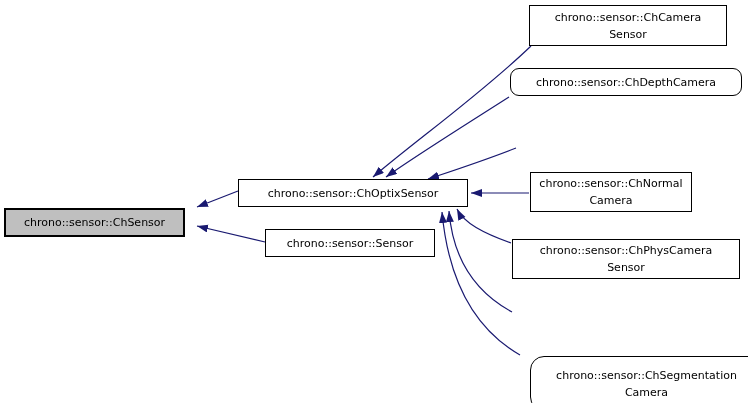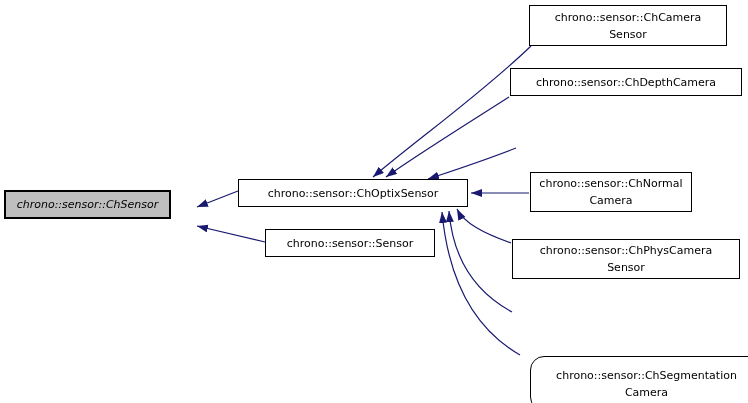--- a/index.html
+++ b/index.html
@@ -24,25 +24,25 @@
     justify-content:center;
     text-align:center;
     white-space:pre-line;
     cursor:pointer;
   }
   .node.selected{
     background:#bfbfbf;
     border:2px solid #000000;
   }
   
-  #n-chsensor            {left:4px;   top:190px; width:167px; height:29px;font-style:italic;}
+  #n-chsensor            {left:4px;   top:208px; width:181px; height:29px;}
   #n-choptixsensor       {left:238px; top:179px; width:230px; height:28px;}
   #n-sensor              {left:265px; top:229px; width:170px; height:28px;}
   #n-chcamerasensor      {left:529px; top:5px;   width:198px; height:41px;}
-  #n-chdepthcamera       {left:510px; top:68px;  width:232px; height:28px;}
+  #n-chdepthcamera       {left:510px; top:68px;  width:232px; height:28px;border-radius:9px;}
   #n-chlidarsensor       {left:517px; top:119px; width:217px; height:28px;}
   #n-chnormalcamera      {left:530px; top:172px; width:162px; height:40px;}
   #n-chphyscamerasensor  {left:512px; top:239px; width:228px; height:40px;}
   #n-chradarsensor       {left:513px; top:305px; width:223px; height:27px;}
   #n-chsegmentationcamera{left:530px; top:356px; width:233px; height:55px;border-radius:14px;}
 </style>
 </head>
 <body>
 
 <div class="canvas">

